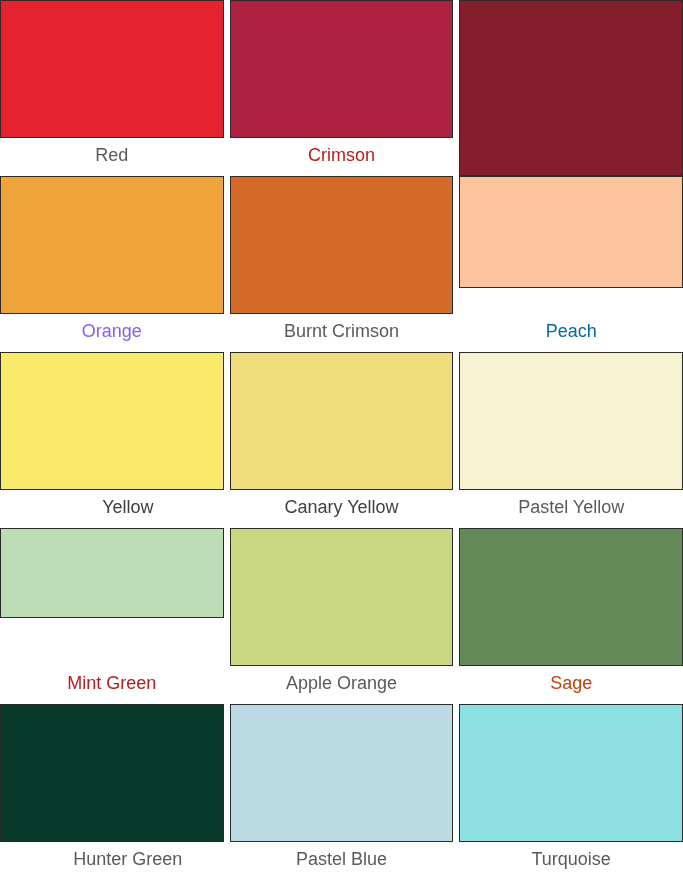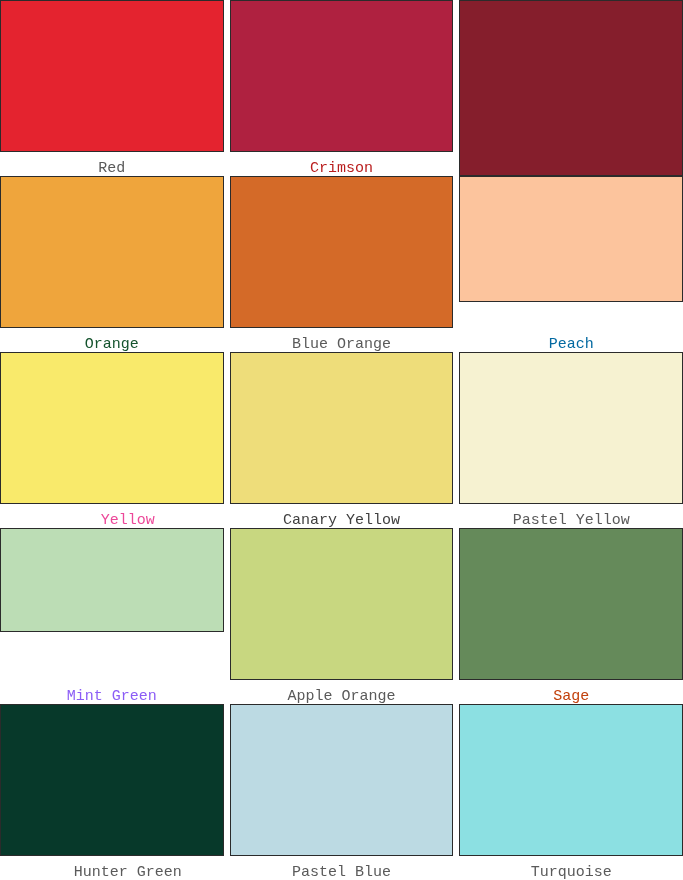--- a/index.html
+++ b/index.html
@@ -31,26 +31,26 @@
     box-sizing: border-box;
   }
   .swatch-chip {
     flex: 1 1 auto;
     min-height: 0;
     border: 1px solid #2b2b2b;
     box-sizing: border-box;
   }
   .swatch-label {
     flex: 0 0 auto;
-    height: 24px;
+    height: 38px;
     line-height: 34px;
     text-align: center;
     color: #5a5a5a;
-    font-size: 15px;
-    font-family: Liberation Mono, monospace;
+    font-size: 18px;
+    font-family: Liberation Sans, sans-serif;
     white-space: nowrap;
     overflow: hidden;
   }
 </style>
 </head>
 <body style="background-color: rgb(255, 255, 255);">
 
 <div id="palette-grid">
 
   <div class="swatch-cell">
@@ -62,51 +62,51 @@
     <div class="swatch-chip" style="background-color: rgb(175, 33, 64); border-color: rgb(43, 43, 43);"></div>
     <div class="swatch-label" style="color: #b91c1c;">Crimson</div>
   </div>
 
   <div class="swatch-cell">
     <div class="swatch-chip" style="background-color: rgb(133, 30, 44); border-color: rgb(43, 43, 43);"></div>
   </div>
 
   <div class="swatch-cell">
     <div class="swatch-chip" style="background-color: rgb(239, 165, 60); border-color: rgb(43, 43, 43);"></div>
-    <div class="swatch-label" style="color: #14532d;">Orange</div>
+    <div class="swatch-label" style="color: #8b5cf6;">Orange</div>
   </div>
 
   <div class="swatch-cell">
     <div class="swatch-chip" style="background-color: rgb(212, 106, 40); border-color: rgb(43, 43, 43);"></div>
-    <div class="swatch-label" style="color: rgb(90, 90, 90);">Blue Orange</div>
+    <div class="swatch-label" style="color: rgb(90, 90, 90);">Burnt Crimson</div>
   </div>
 
   <div class="swatch-cell">
     <div class="swatch-chip" style="background-color: rgb(252, 196, 157); border-color: rgb(43, 43, 43);"></div>
     <div class="swatch-label" style="color: #0369a1; margin-top: 26px;">Peach</div>
   </div>
 
   <div class="swatch-cell">
     <div class="swatch-chip" style="background-color: rgb(249, 234, 107); border-color: rgb(43, 43, 43);"></div>
-    <div class="swatch-label" style="color: #ec4899; padding-left: 32px;">Yellow</div>
+    <div class="swatch-label" style="color: #404040; padding-left: 32px;">Yellow</div>
   </div>
 
   <div class="swatch-cell">
     <div class="swatch-chip" style="background-color: rgb(238, 221, 122); border-color: rgb(43, 43, 43);"></div>
     <div class="swatch-label" style="color: #404040;">Canary Yellow</div>
   </div>
 
   <div class="swatch-cell">
     <div class="swatch-chip" style="background-color: rgb(246, 242, 209); border-color: rgb(43, 43, 43);"></div>
     <div class="swatch-label" style="color: rgb(90, 90, 90);">Pastel Yellow</div>
   </div>
 
   <div class="swatch-cell">
     <div class="swatch-chip" style="background-color: rgb(188, 221, 181); border-color: rgb(43, 43, 43);"></div>
-    <div class="swatch-label" style="color: #8b5cf6; margin-top: 48px;">Mint Green</div>
+    <div class="swatch-label" style="color: #b91c1c; margin-top: 48px;">Mint Green</div>
   </div>
 
   <div class="swatch-cell">
     <div class="swatch-chip" style="background-color: rgb(200, 215, 128); border-color: rgb(43, 43, 43);"></div>
     <div class="swatch-label" style="color: rgb(90, 90, 90);">Apple Orange</div>
   </div>
 
   <div class="swatch-cell">
     <div class="swatch-chip" style="background-color: rgb(101, 138, 90); border-color: rgb(43, 43, 43);"></div>
     <div class="swatch-label" style="color: #c2410c;">Sage</div>

